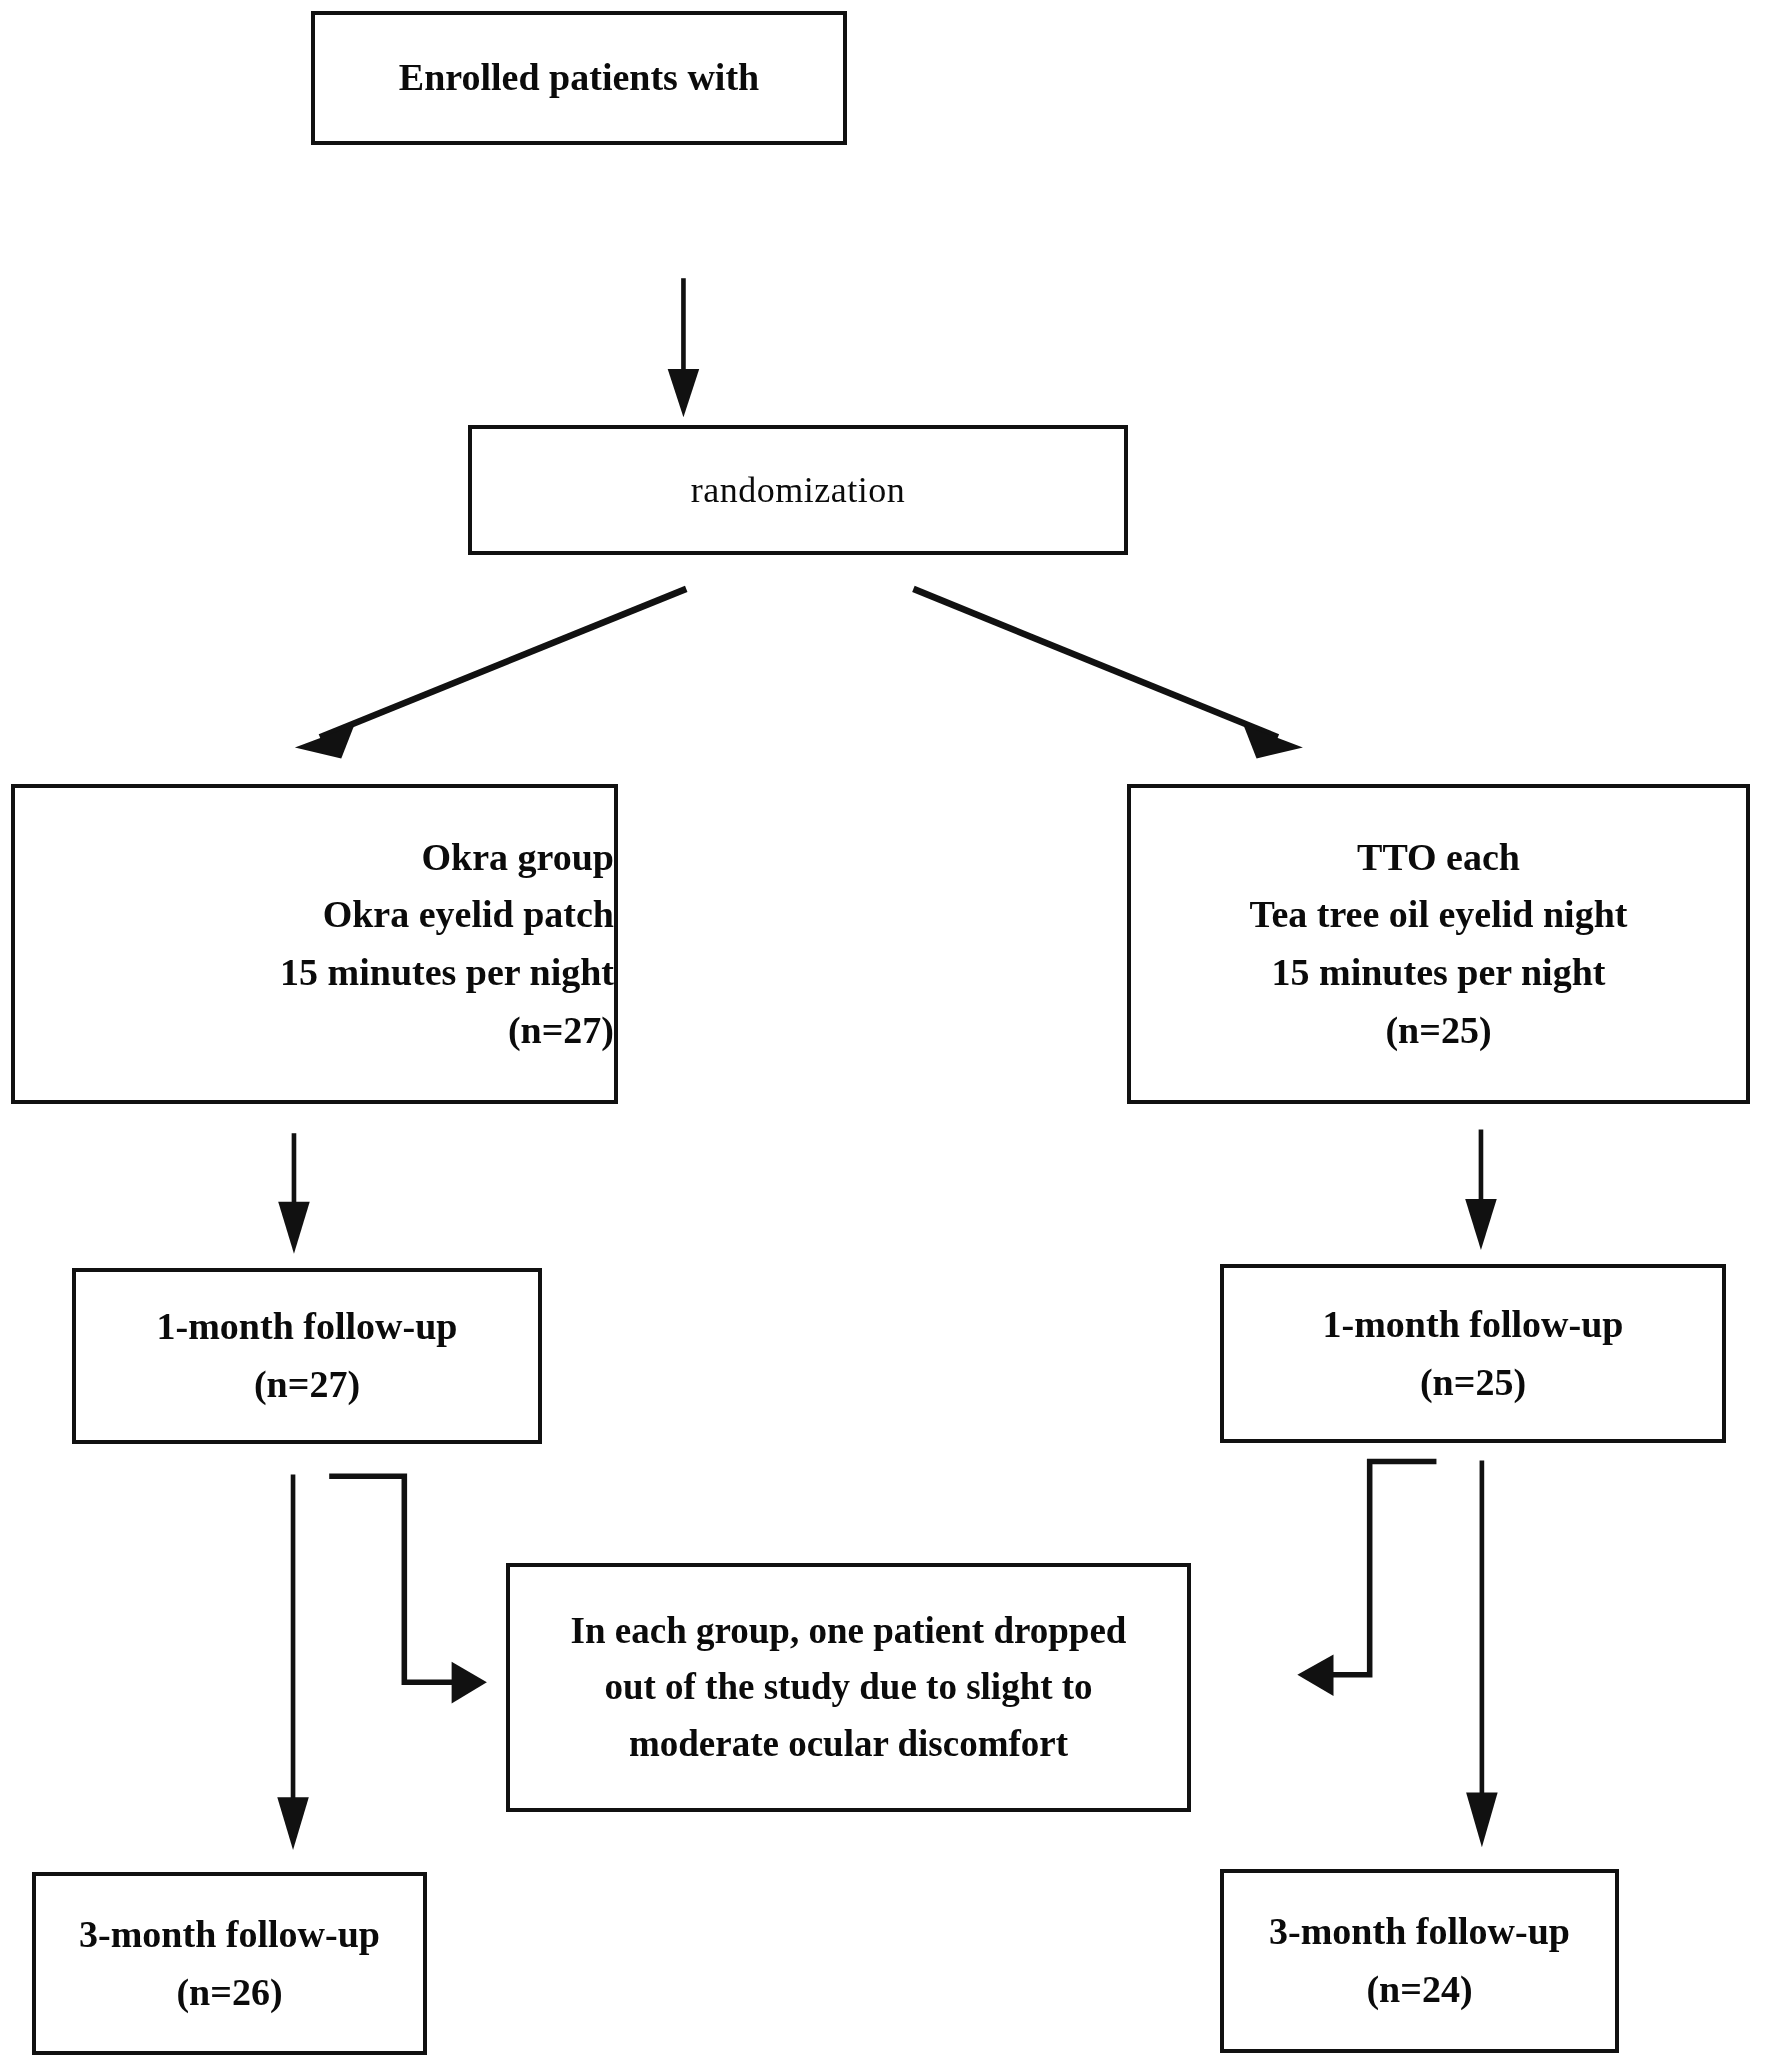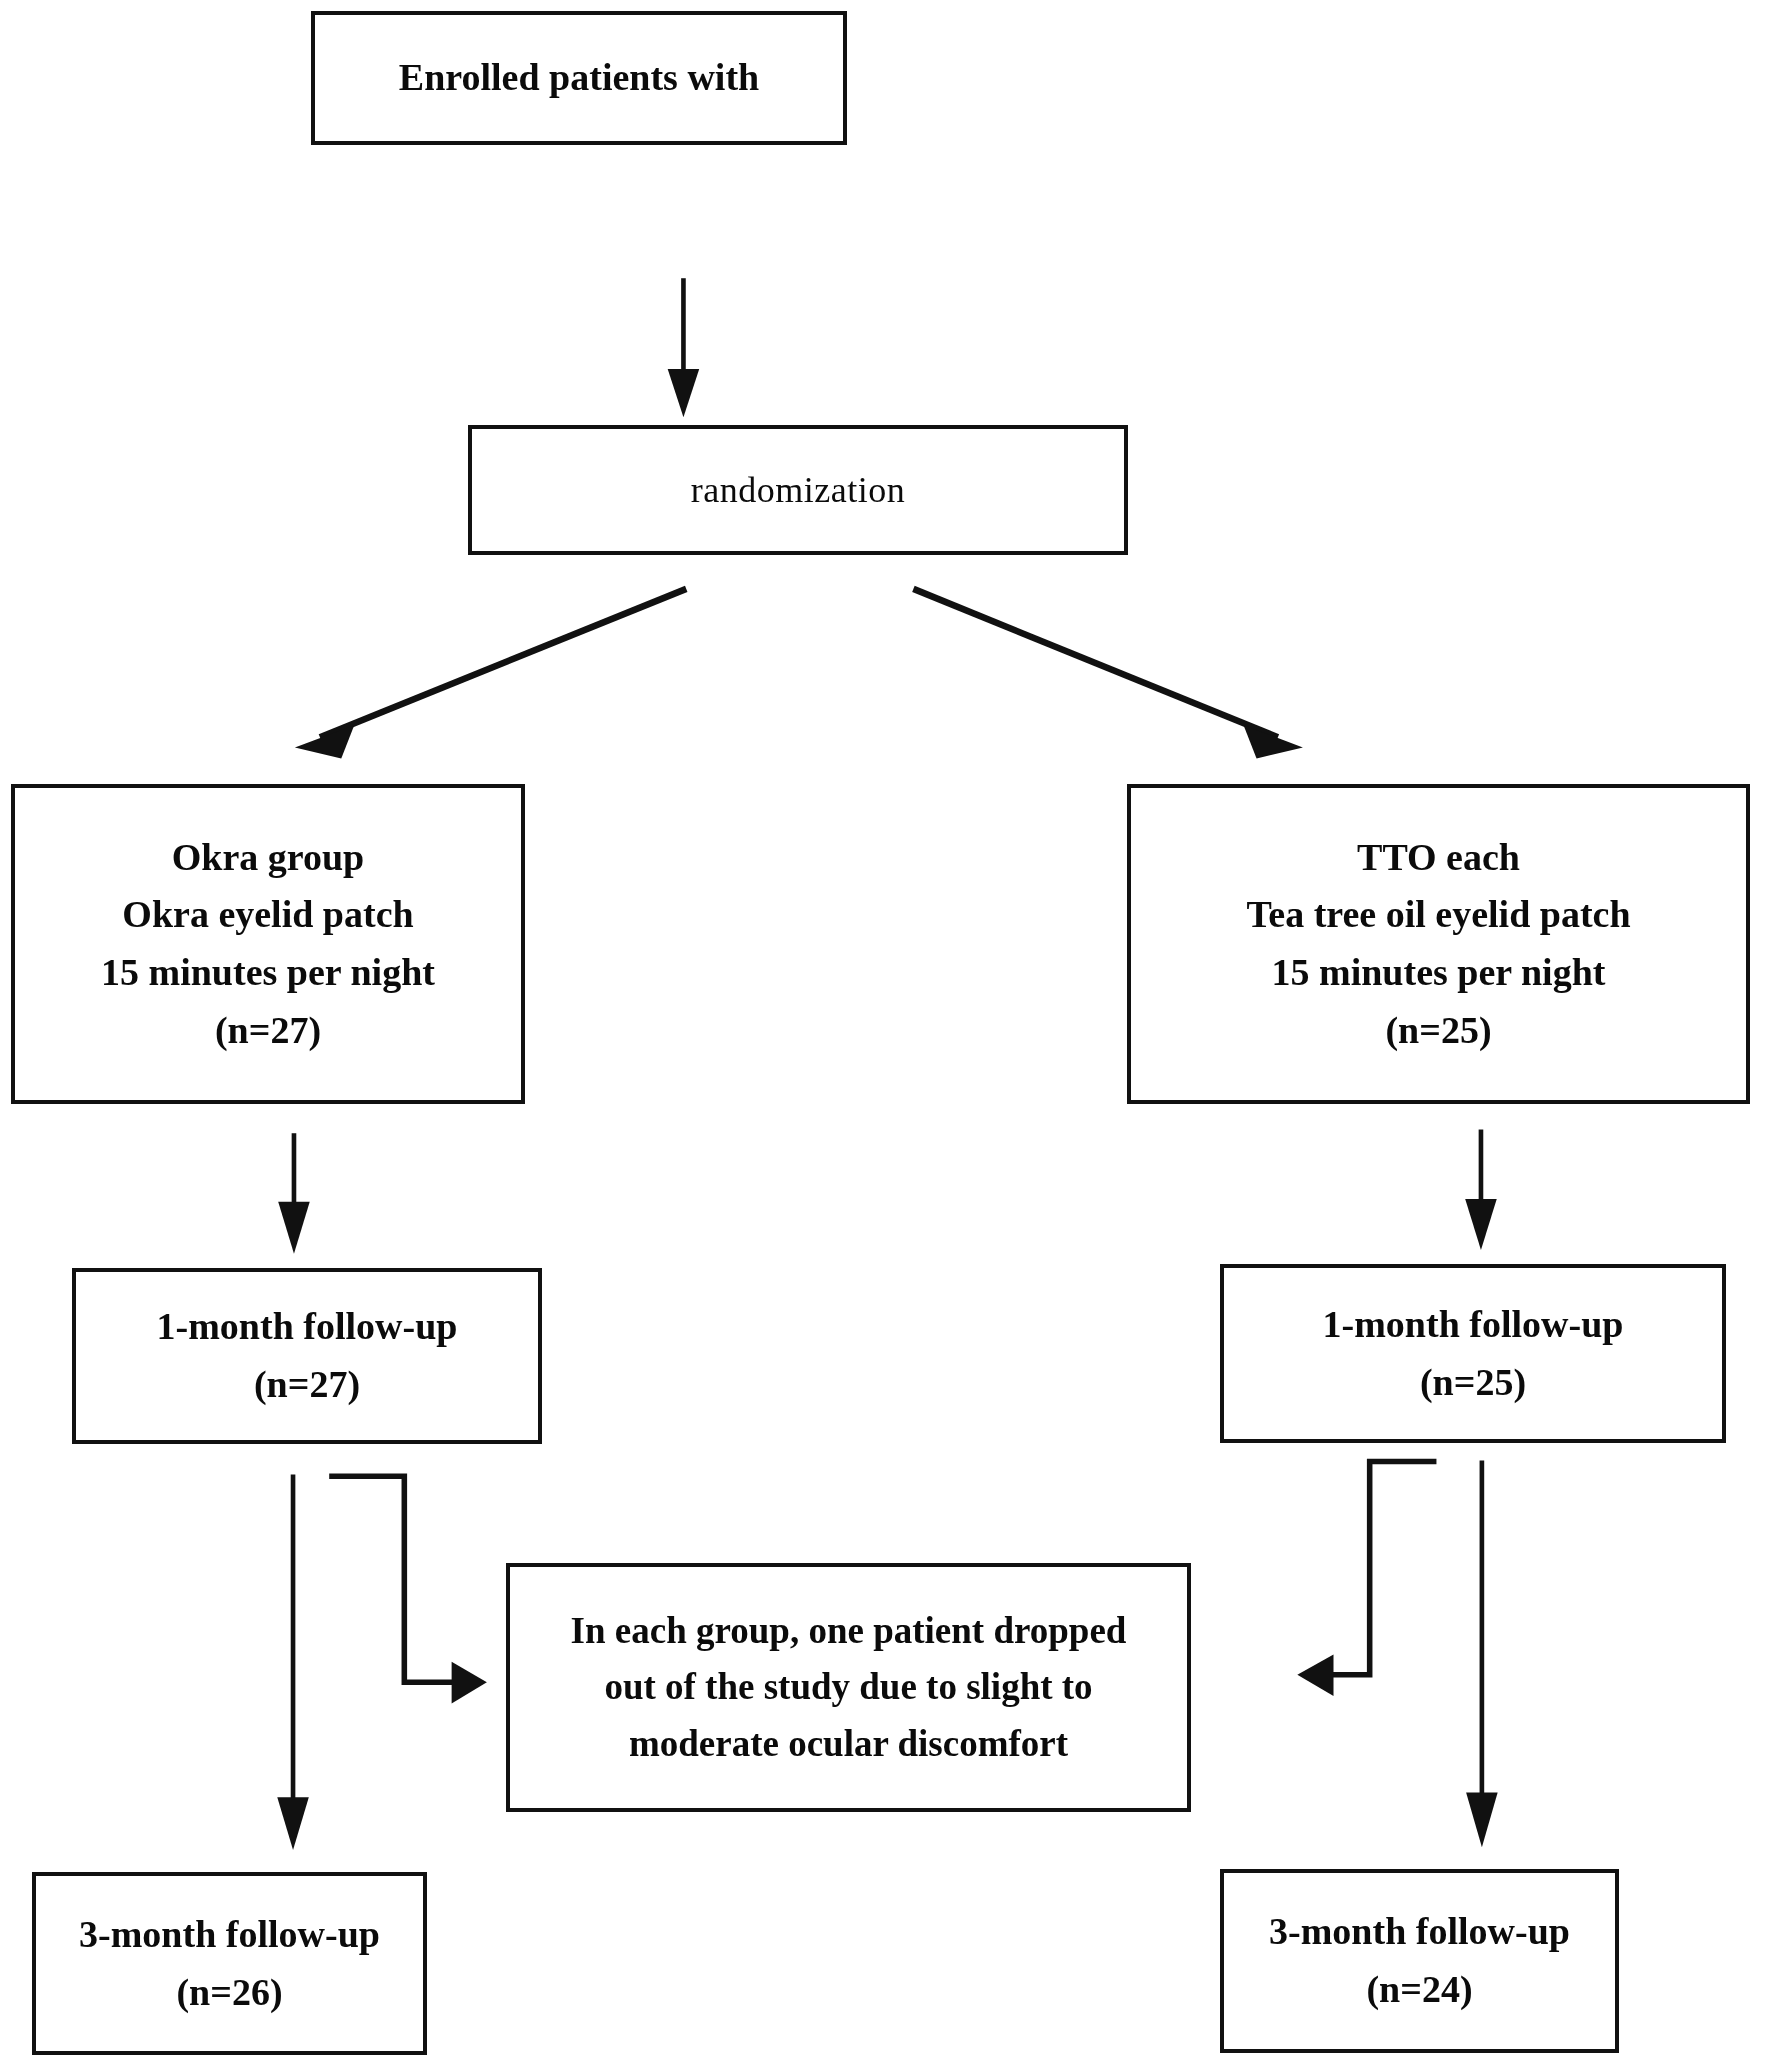--- a/index.html
+++ b/index.html
@@ -38,21 +38,21 @@
     line-height: 1.52;
     z-index: 2;
   }
   .node .line {
     display: block;
     white-space: nowrap;
   }
   
   #node-enrolled   { left: 311px;  top: 11px;   width: 536px;  height: 134px; font-size: 38px; }
   #node-random     { left: 468px;  top: 425px;  width: 660px;  height: 130px; font-size: 36px; font-weight: normal; }
-  #node-okra       { left: 11px;   top: 784px;  width: 514px;  height: 320px; font-size: 38px; }
+  #node-okra       { left: 11px;   top: 784px;  width: 607px;  height: 320px; font-size: 38px; align-items: flex-end; }
   #node-tto        { left: 1127px; top: 784px;  width: 623px;  height: 320px; font-size: 38px; }
   #node-okra-1m    { left: 72px;   top: 1268px; width: 470px;  height: 176px; font-size: 38px; }
   #node-tto-1m     { left: 1220px; top: 1264px; width: 506px;  height: 179px; font-size: 38px; }
   #node-dropout    { left: 506px;  top: 1563px; width: 685px;  height: 249px; font-size: 37px; }
   #node-okra-3m    { left: 32px;   top: 1872px; width: 395px;  height: 183px; font-size: 38px; }
   #node-tto-3m     { left: 1220px; top: 1869px; width: 399px;  height: 184px; font-size: 38px; }
   #node-random .line { letter-spacing: 0.5px; }
 </style>
 </head>
 <body>
@@ -122,21 +122,21 @@
 
   <div class="node" id="node-okra">
     <span class="line">Okra group</span>
     <span class="line">Okra eyelid patch</span>
     <span class="line">15 minutes per night</span>
     <span class="line">(n=27)</span>
   </div>
 
   <div class="node" id="node-tto">
     <span class="line">TTO each</span>
-    <span class="line">Tea tree oil eyelid patch</span>
+    <span class="line">Tea tree oil eyelid night</span>
     <span class="line">15 minutes per night</span>
     <span class="line">(n=25)</span>
   </div>
 
   <div class="node" id="node-okra-1m">
     <span class="line">1-month follow-up</span>
     <span class="line">(n=27)</span>
   </div>
 
   <div class="node" id="node-tto-1m">

